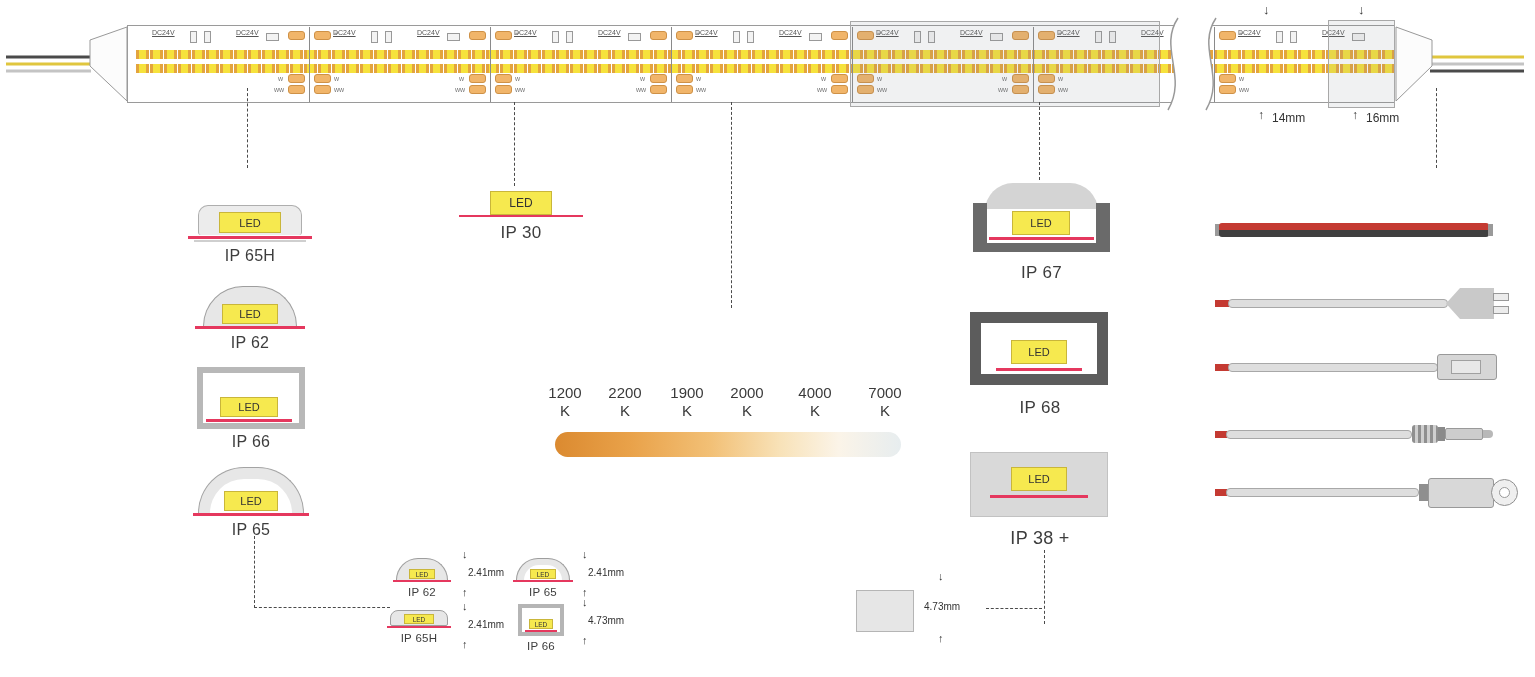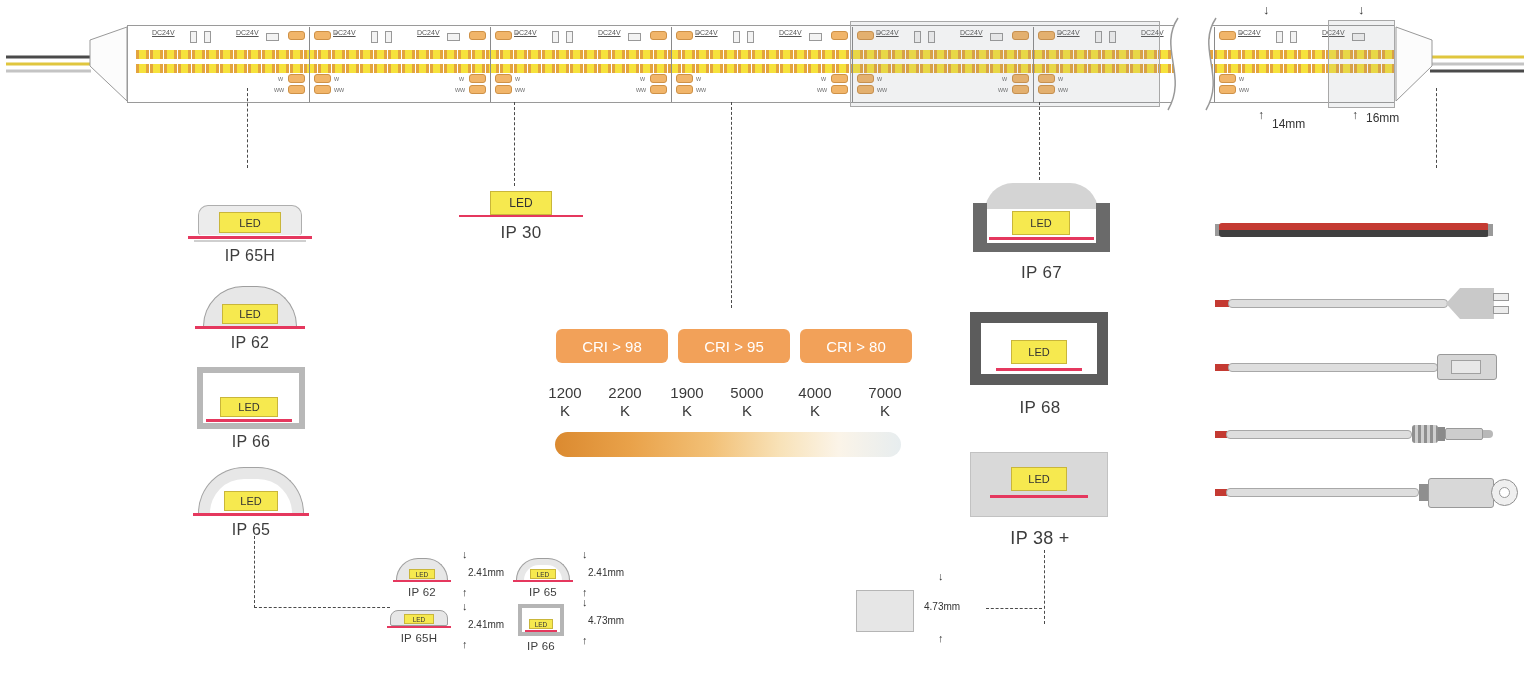--- a/index.html
+++ b/index.html
@@ -356,21 +356,21 @@
     <polygon points="90,40 127,27 127,101 90,66" fill="#fcfcfc" stroke="#999"></polygon>
     <polygon points="1396,27 1432,40 1432,66 1396,101" fill="#fcfcfc" stroke="#999"></polygon>
     <path d="M1178,18 C1158,48 1188,76 1168,110 L1206,110 C1226,76 1196,48 1216,18 Z" fill="#ffffff"></path>
     <path d="M1178,18 C1158,48 1188,76 1168,110" fill="none" stroke="#999" stroke-width="1.5"></path>
     <path d="M1216,18 C1196,48 1226,76 1206,110" fill="none" stroke="#999" stroke-width="1.5"></path>
   </svg>
 
   <span class="abs" style="left:1263px;top:2px;font-size:13px;color:#333">↓</span>
   <span class="abs" style="left:1358px;top:2px;font-size:13px;color:#333">↓</span>
   <span class="dimtxt" style="left:1258px;top:108px">↑</span>
-  <span class="dimtxt" style="left:1272px;top:117px">14mm</span>
+  <span class="dimtxt" style="left:1272px;top:111px">14mm</span>
   <span class="dimtxt" style="left:1352px;top:108px">↑</span>
   <span class="dimtxt" style="left:1366px;top:111px">16mm</span>
 
   <div class="dash-v" style="left:247px;top:88px;height:80px"></div>
   <div class="dash-v" style="left:514px;top:102px;height:84px"></div>
   <div class="dash-v" style="left:731px;top:102px;height:206px"></div>
   <div class="dash-v" style="left:1039px;top:102px;height:78px"></div>
   <div class="dash-v" style="left:254px;top:536px;height:72px"></div>
   <div class="dash-h" style="left:254px;top:607px;width:136px"></div>
   <div class="dash-v" style="left:1044px;top:550px;height:74px"></div>
@@ -406,40 +406,35 @@
     <div class="pink" style="left:0;top:46px;width:116px"></div>
     <div class="lbl lbl-md" style="left:0;top:54px;width:116px">IP 65</div>
   </div>
 
   <div class="abs" style="left:456px;top:190px;width:130px;height:58px">
     <div class="led-box" style="left:34px;top:1px;width:62px;height:24px;font-size:12px">LED</div>
     <div class="pink" style="left:3px;top:25px;width:124px;height:2px"></div>
     <div class="lbl lbl-lg" style="left:0;top:33px;width:130px">IP 30</div>
   </div>
 
-  <div class="abs" style="left:556px;top:329px;display:flex;gap:10px">
-    <div class="cri">CRI &gt; 98</div>
-    <div class="cri">CRI &gt; 95</div>
-    <div class="cri">CRI &gt; 80</div>
-  </div>
 
   <div class="tt" style="left:535px;top:384px">
     <div class="tt-val">1200</div>
     <div class="tt-unit">K</div>
   </div>
   <div class="tt" style="left:595px;top:384px">
     <div class="tt-val">2200</div>
     <div class="tt-unit">K</div>
   </div>
   <div class="tt" style="left:657px;top:384px">
     <div class="tt-val">1900</div>
     <div class="tt-unit">K</div>
   </div>
   <div class="tt" style="left:717px;top:384px">
-    <div class="tt-val">5000</div>
+    <div class="tt-val">2000</div>
     <div class="tt-unit">K</div>
   </div>
   <div class="tt" style="left:785px;top:384px">
     <div class="tt-val">4000</div>
     <div class="tt-unit">K</div>
   </div>
   <div class="tt" style="left:855px;top:384px">
     <div class="tt-val">7000</div>
     <div class="tt-unit">K</div>
   </div>

